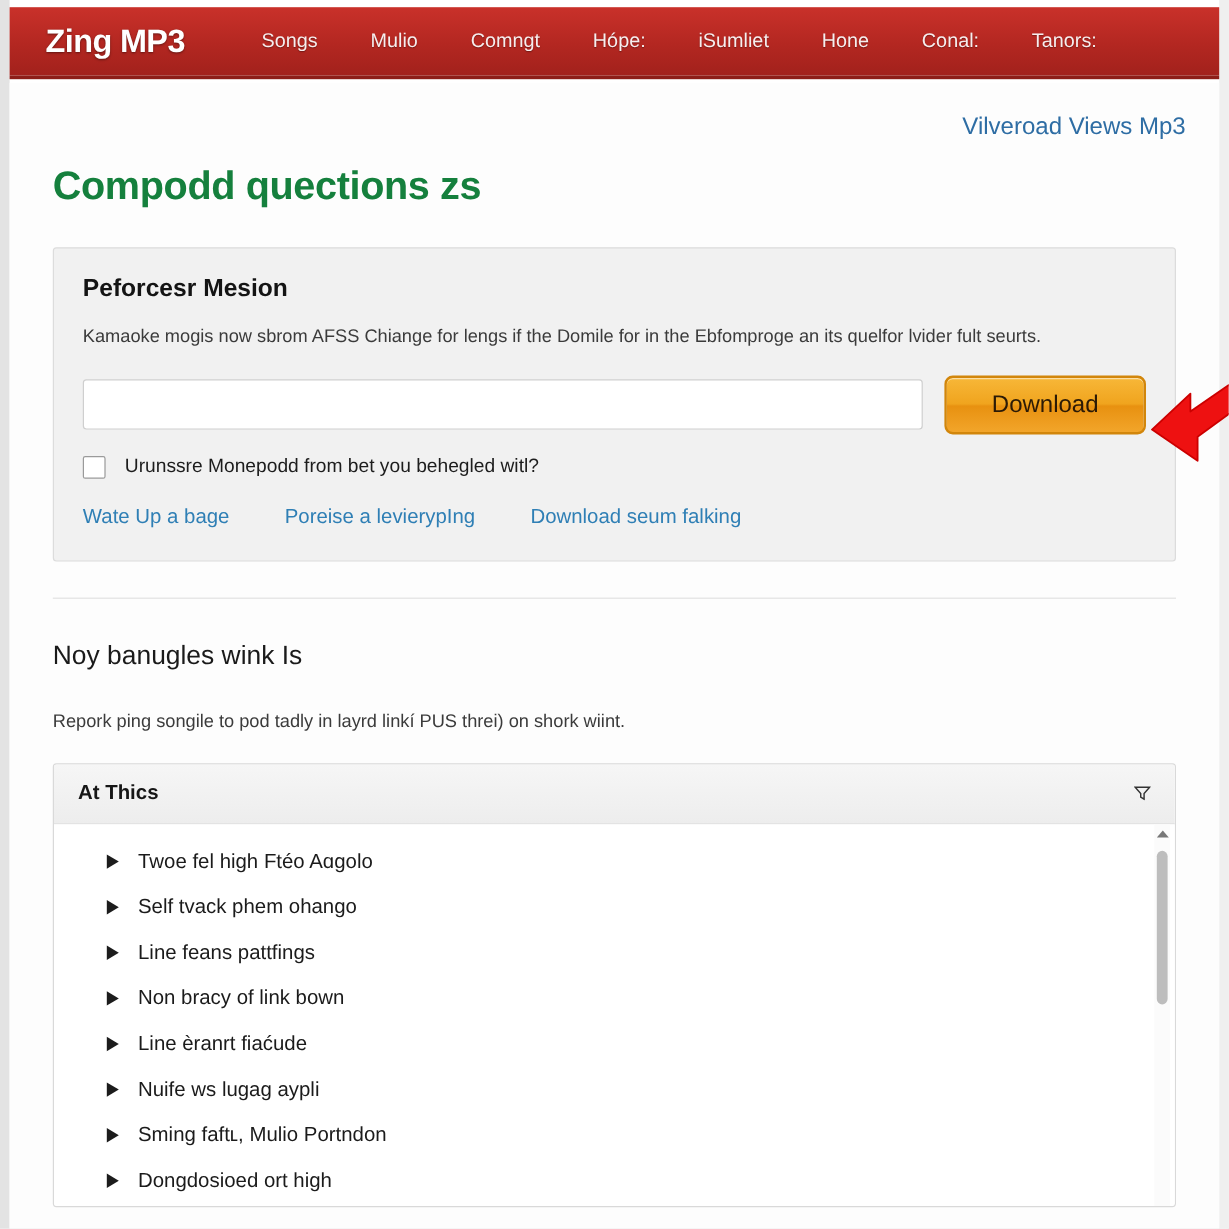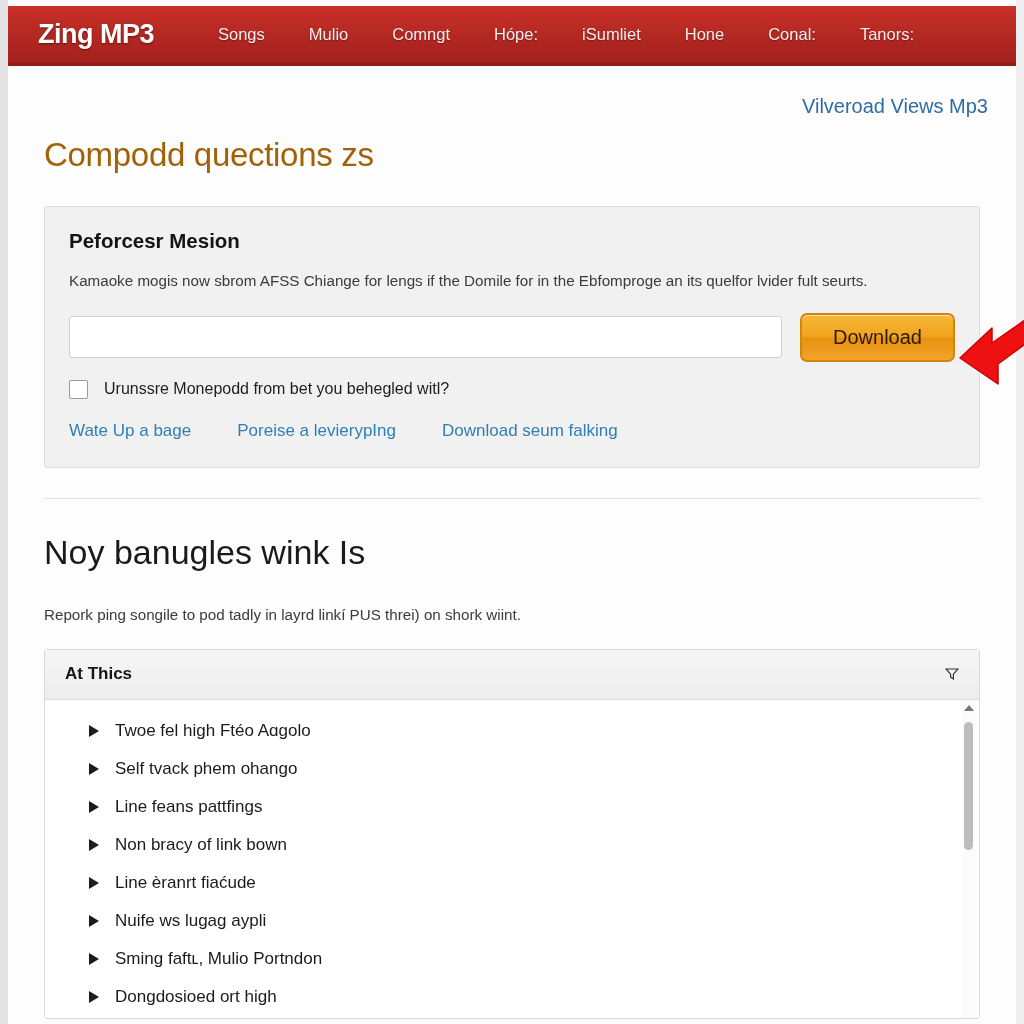--- a/index.html
+++ b/index.html
@@ -61,22 +61,22 @@
   .topright-link {
     text-align: right;
     margin-top: 26px;
     color: #2e6da4;
     font-size: 20px;
     cursor: pointer;
   }
   .page-title {
     margin: 18px 0 0 8px;
     font-size: 33px;
-    color: #a16207;
-    font-weight: normal;
+    color: #15803d;
+    font-weight: bold;
     letter-spacing: -0.3px;
   }
 
   
   .panel {
     margin: 32px 8px 1px 8px;
     background: #f1f1f1;
     border: 1px solid #dcdcdc;
     border-radius: 3px;
     padding: 22px 24px 26px 24px;
@@ -101,21 +101,21 @@
     background: #ffffff;
     border: 1px solid #cfcfcf;
     border-radius: 3px;
     padding: 0 10px;
     font-size: 15px;
     font-family: "Liberation Sans", sans-serif;
     color: #222;
     outline: none;
   }
   .dl-btn {
-    width: 155px; height: 49px;
+    width: 168px; height: 49px;
     background: linear-gradient(180deg, #f7b738 0%, #f0a41e 48%, #e89110 52%, #f2a52a 100%);
     border: 2px solid #d2860b;
     border-radius: 7px;
     color: #2b1a06;
     font-size: 20px;
     font-family: "Liberation Sans", sans-serif;
     cursor: pointer;
     box-shadow: inset 0 1px 0 rgba(255,255,255,.55);
   }
   .check-row {
@@ -142,21 +142,21 @@
   }
 
   .divider {
     margin: 30px 8px 0 8px;
     height: 1px; background: #e2e2e2;
   }
 
   
   .section-title {
     margin: 34px 0 0 8px;
-    font-size: 34px;
+    font-size: 22px;
     color: #1a1a1a;
     font-weight: normal;
   }
   .section-desc {
     margin: 34px 0 0 8px;
     font-size: 15.2px;
     color: #3b3b3b;
   }
 
   

